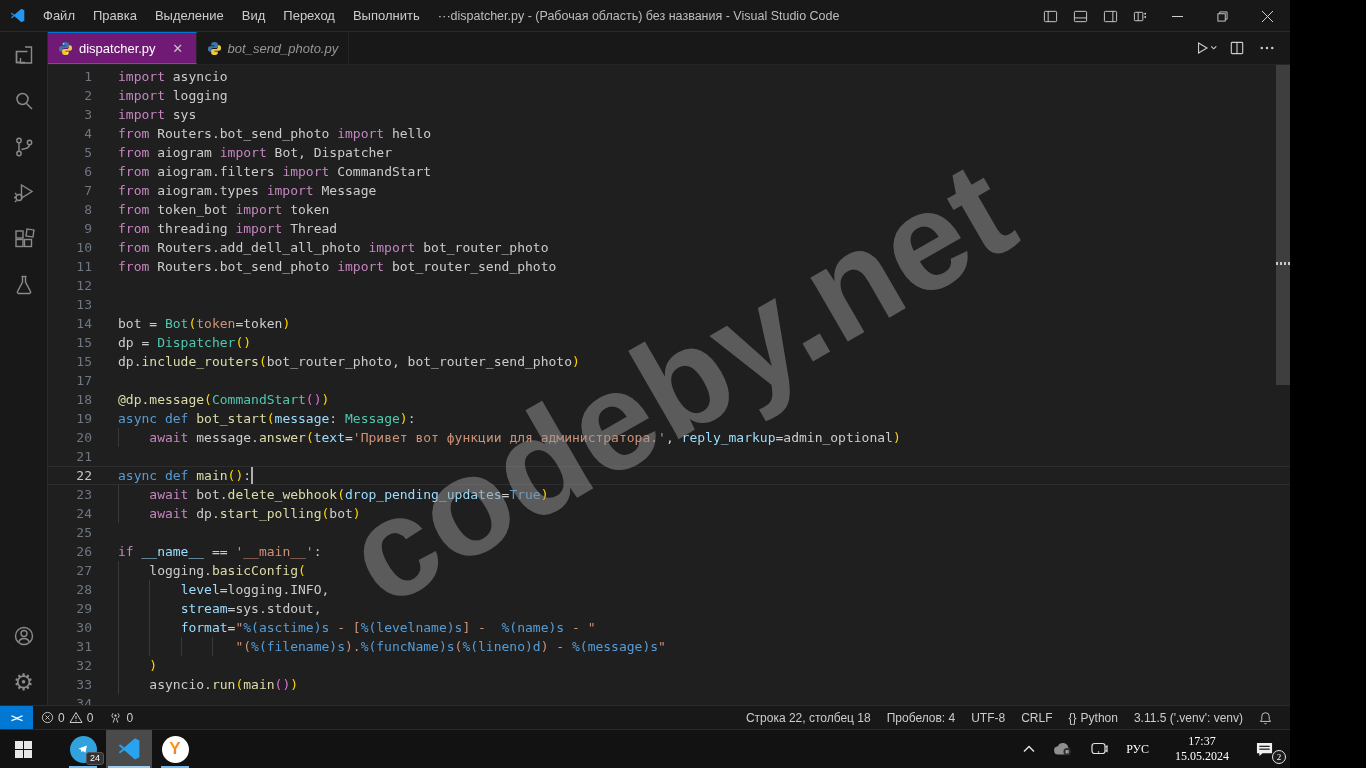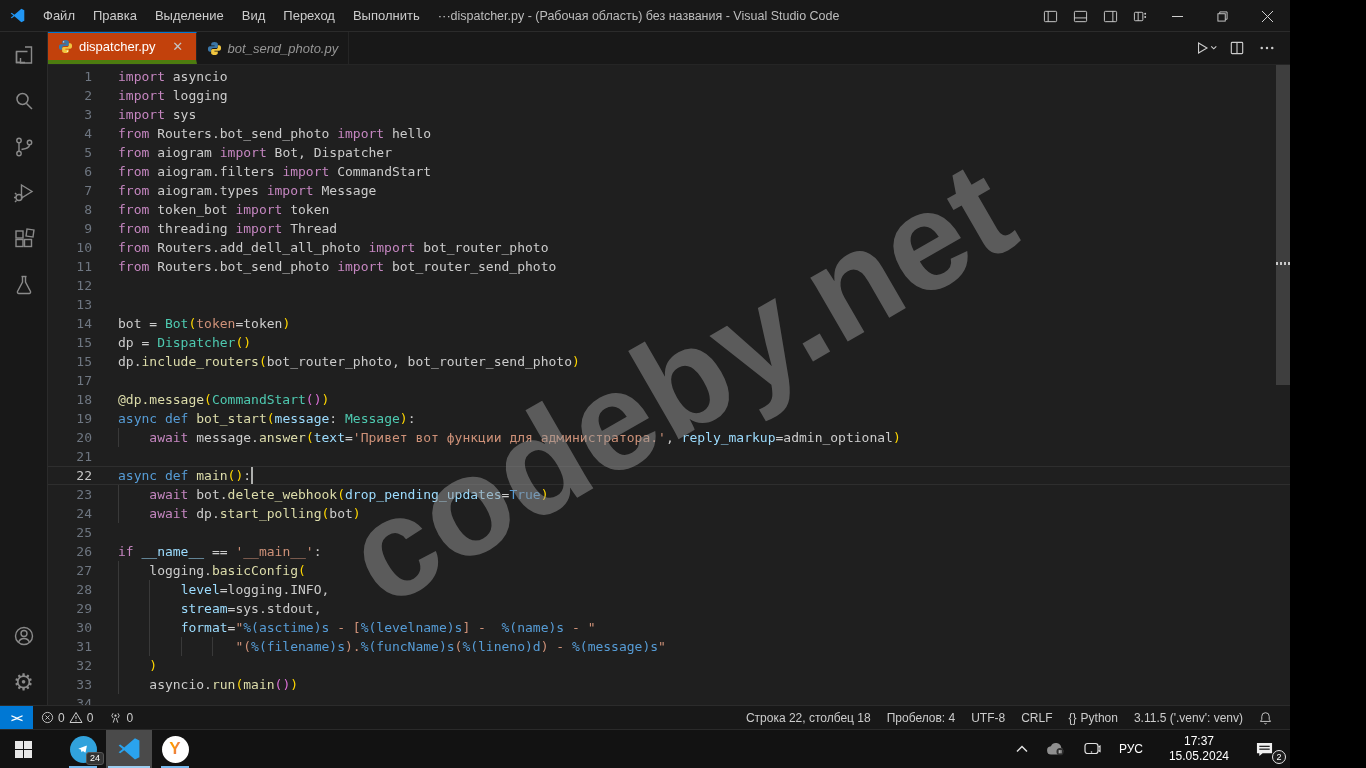--- a/index.html
+++ b/index.html
@@ -25,21 +25,21 @@
   .activitybar { position:absolute; top:32px; left:0; width:48px; height:673px; background:#181818;
     border-right:1px solid #2b2b2b; display:flex; flex-direction:column; align-items:center; }
   .ab-item { width:48px; height:46px; display:flex; align-items:center; justify-content:center; }
   .ab-spacer { flex:1; }
   .gear-glyph { font-size:23px; color:#8a8a8a; line-height:1; }
   
   .tabbar { position:absolute; top:32px; left:48px; right:0; height:33px; background:#181818;
     border-bottom:1px solid #252525; display:flex; align-items:stretch; }
   .tab { display:flex; align-items:center; gap:6px; padding:0 10px; border-right:1px solid #252525;
     font-size:13px; color:#969696; position:relative; }
-  .tab.active { background:#c2410c; color:#ffffff; border-top:1px solid #0078d4; border-bottom:4px solid #4d7c0f; }
+  .tab.active { background:#701a75; color:#ffffff; border-top:1px solid #0078d4; border-bottom:1px solid #4d7c0f; }
   .tab.preview .tab-label { font-style:italic; }
   .tab-close { margin-left:8px; color:#c5c5c5; font-size:13px; width:16px; text-align:center; border-radius:3px; }
   .editor-actions { margin-left:auto; display:flex; align-items:center; gap:4px; padding-right:10px; color:#cccccc; }
   .ea-btn { width:26px; height:26px; display:flex; align-items:center; justify-content:center; border-radius:4px; }
   
   .editor { position:absolute; top:65px; left:48px; right:0; height:640px; background:#1f1f1f; overflow:hidden;
     font-family:"DejaVu Sans Mono","Liberation Mono",monospace; font-size:13px; padding-top:2px; }
   .line { display:flex; height:19px; line-height:19px; white-space:pre; position:relative; }
   .line.current { box-shadow: inset 0 1px 0 rgba(255,255,255,.07), inset 0 -1px 0 rgba(255,255,255,.07); }
   .num { flex:none; width:44px; text-align:right; color:#6e7681; user-select:none; }
@@ -70,21 +70,21 @@
   .tb-btn { width:46px; display:flex; align-items:center; justify-content:center; position:relative; }
   .tb-btn .underline { position:absolute; bottom:0; left:9px; right:9px; height:2px; background:#76b9ed; }
   .tb-btn.active-app { background:#4a4a4a; }
   .tb-btn.active-app .underline { left:2px; right:2px; background:#9ccdf0; }
   .app-badge { position:absolute; right:2px; bottom:3px; background:#333; color:#fff; font-size:9px;
     padding:0 3px; border-radius:3px; border:1px solid #555; line-height:11px; }
   .tg-circle { width:27px; height:27px; border-radius:50%; background:#31a2dc; display:flex; align-items:center; justify-content:center; }
   .y-circle { width:27px; height:27px; border-radius:50%; background:#fff; display:flex; align-items:center; justify-content:center;
     font-weight:700; font-size:17px; background-clip:padding-box; }
   .y-letter { background:linear-gradient(110deg,#ff9800 40%,#c24bd8); -webkit-background-clip:text; background-clip:text; color:transparent; }
-  .tray { margin-left:auto; display:flex; align-items:center; gap:4px; padding-right:4px; }
+  .tray { margin-left:auto; display:flex; align-items:center; gap:4px; padding-right:4px;font-family:Liberation Serif, serif; }
   .tray-btn { height:39px; display:flex; align-items:center; justify-content:center; padding:0 7px; position:relative; }
   .lang-ind { color:#fff; font-size:12px; }
   .clock { color:#fff; font-size:12px; text-align:center; line-height:1.25; padding:0 8px; }
   .notif-badge { position:absolute; right:0; bottom:5px; width:14px; height:14px; border-radius:50%;
     background:#1d1d1d; border:1.5px solid #e6e6e6; color:#fff; font-size:9px; display:flex; align-items:center; justify-content:center; }
   svg { display:block; }
 </style>
 </head>
 <body>
 

